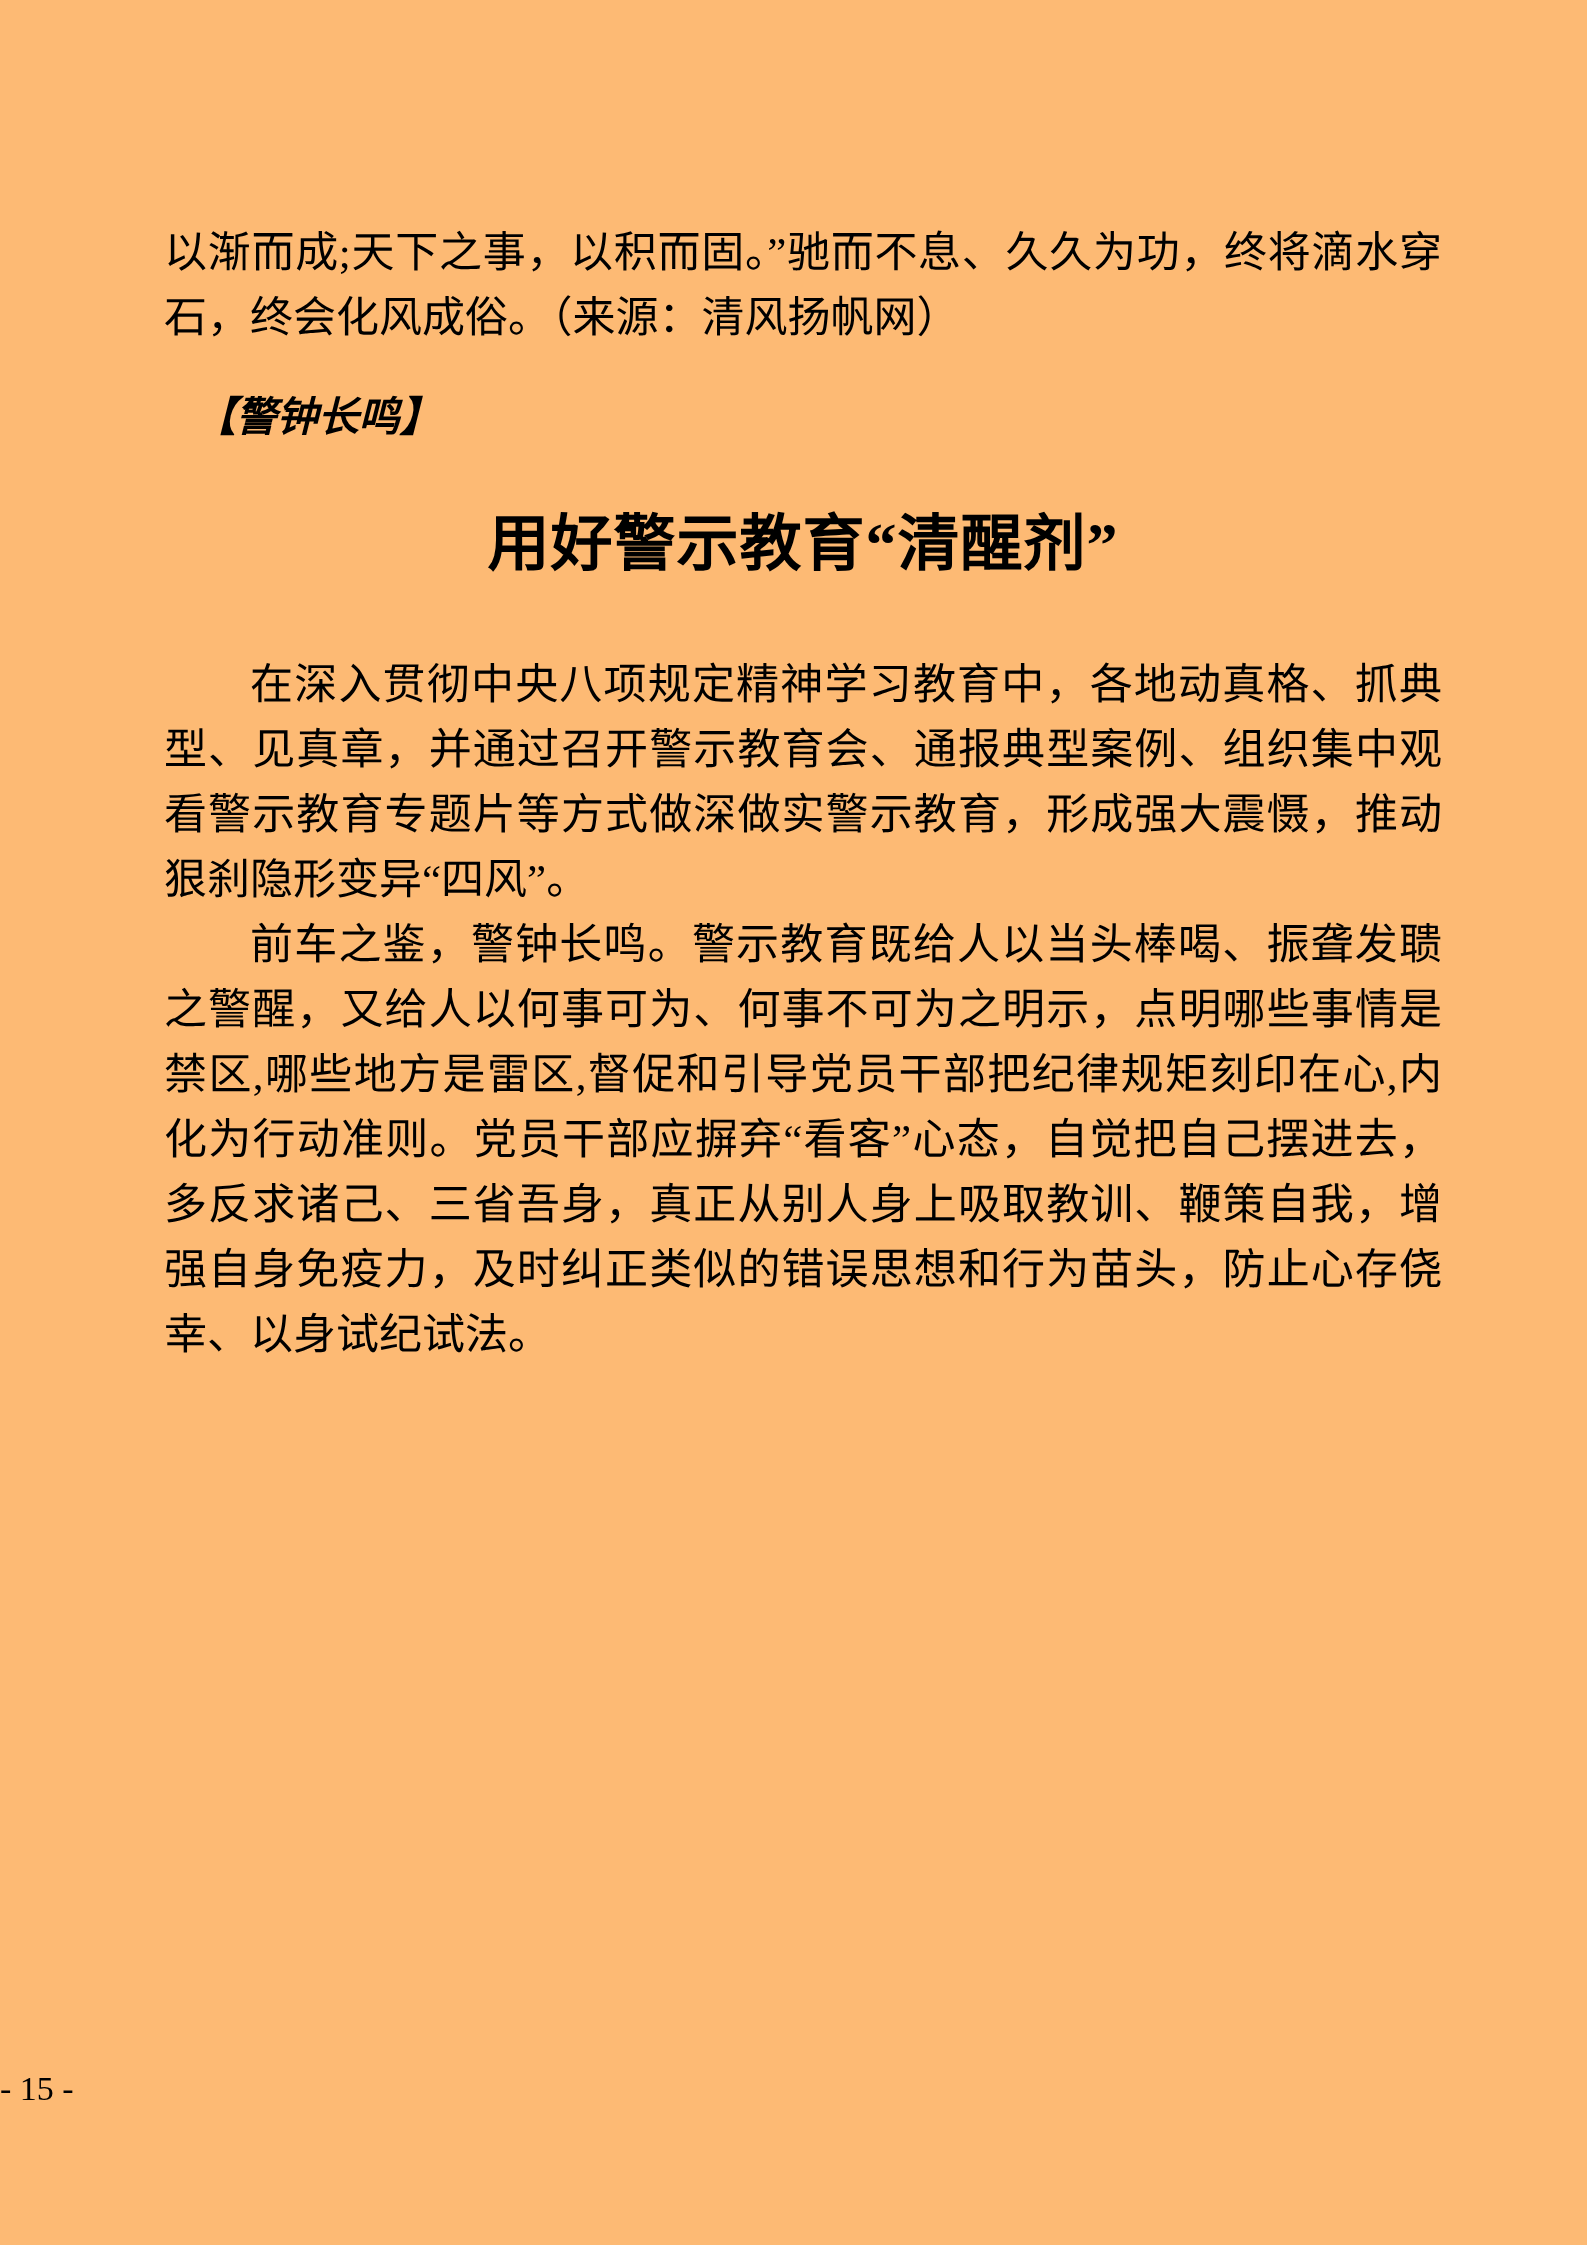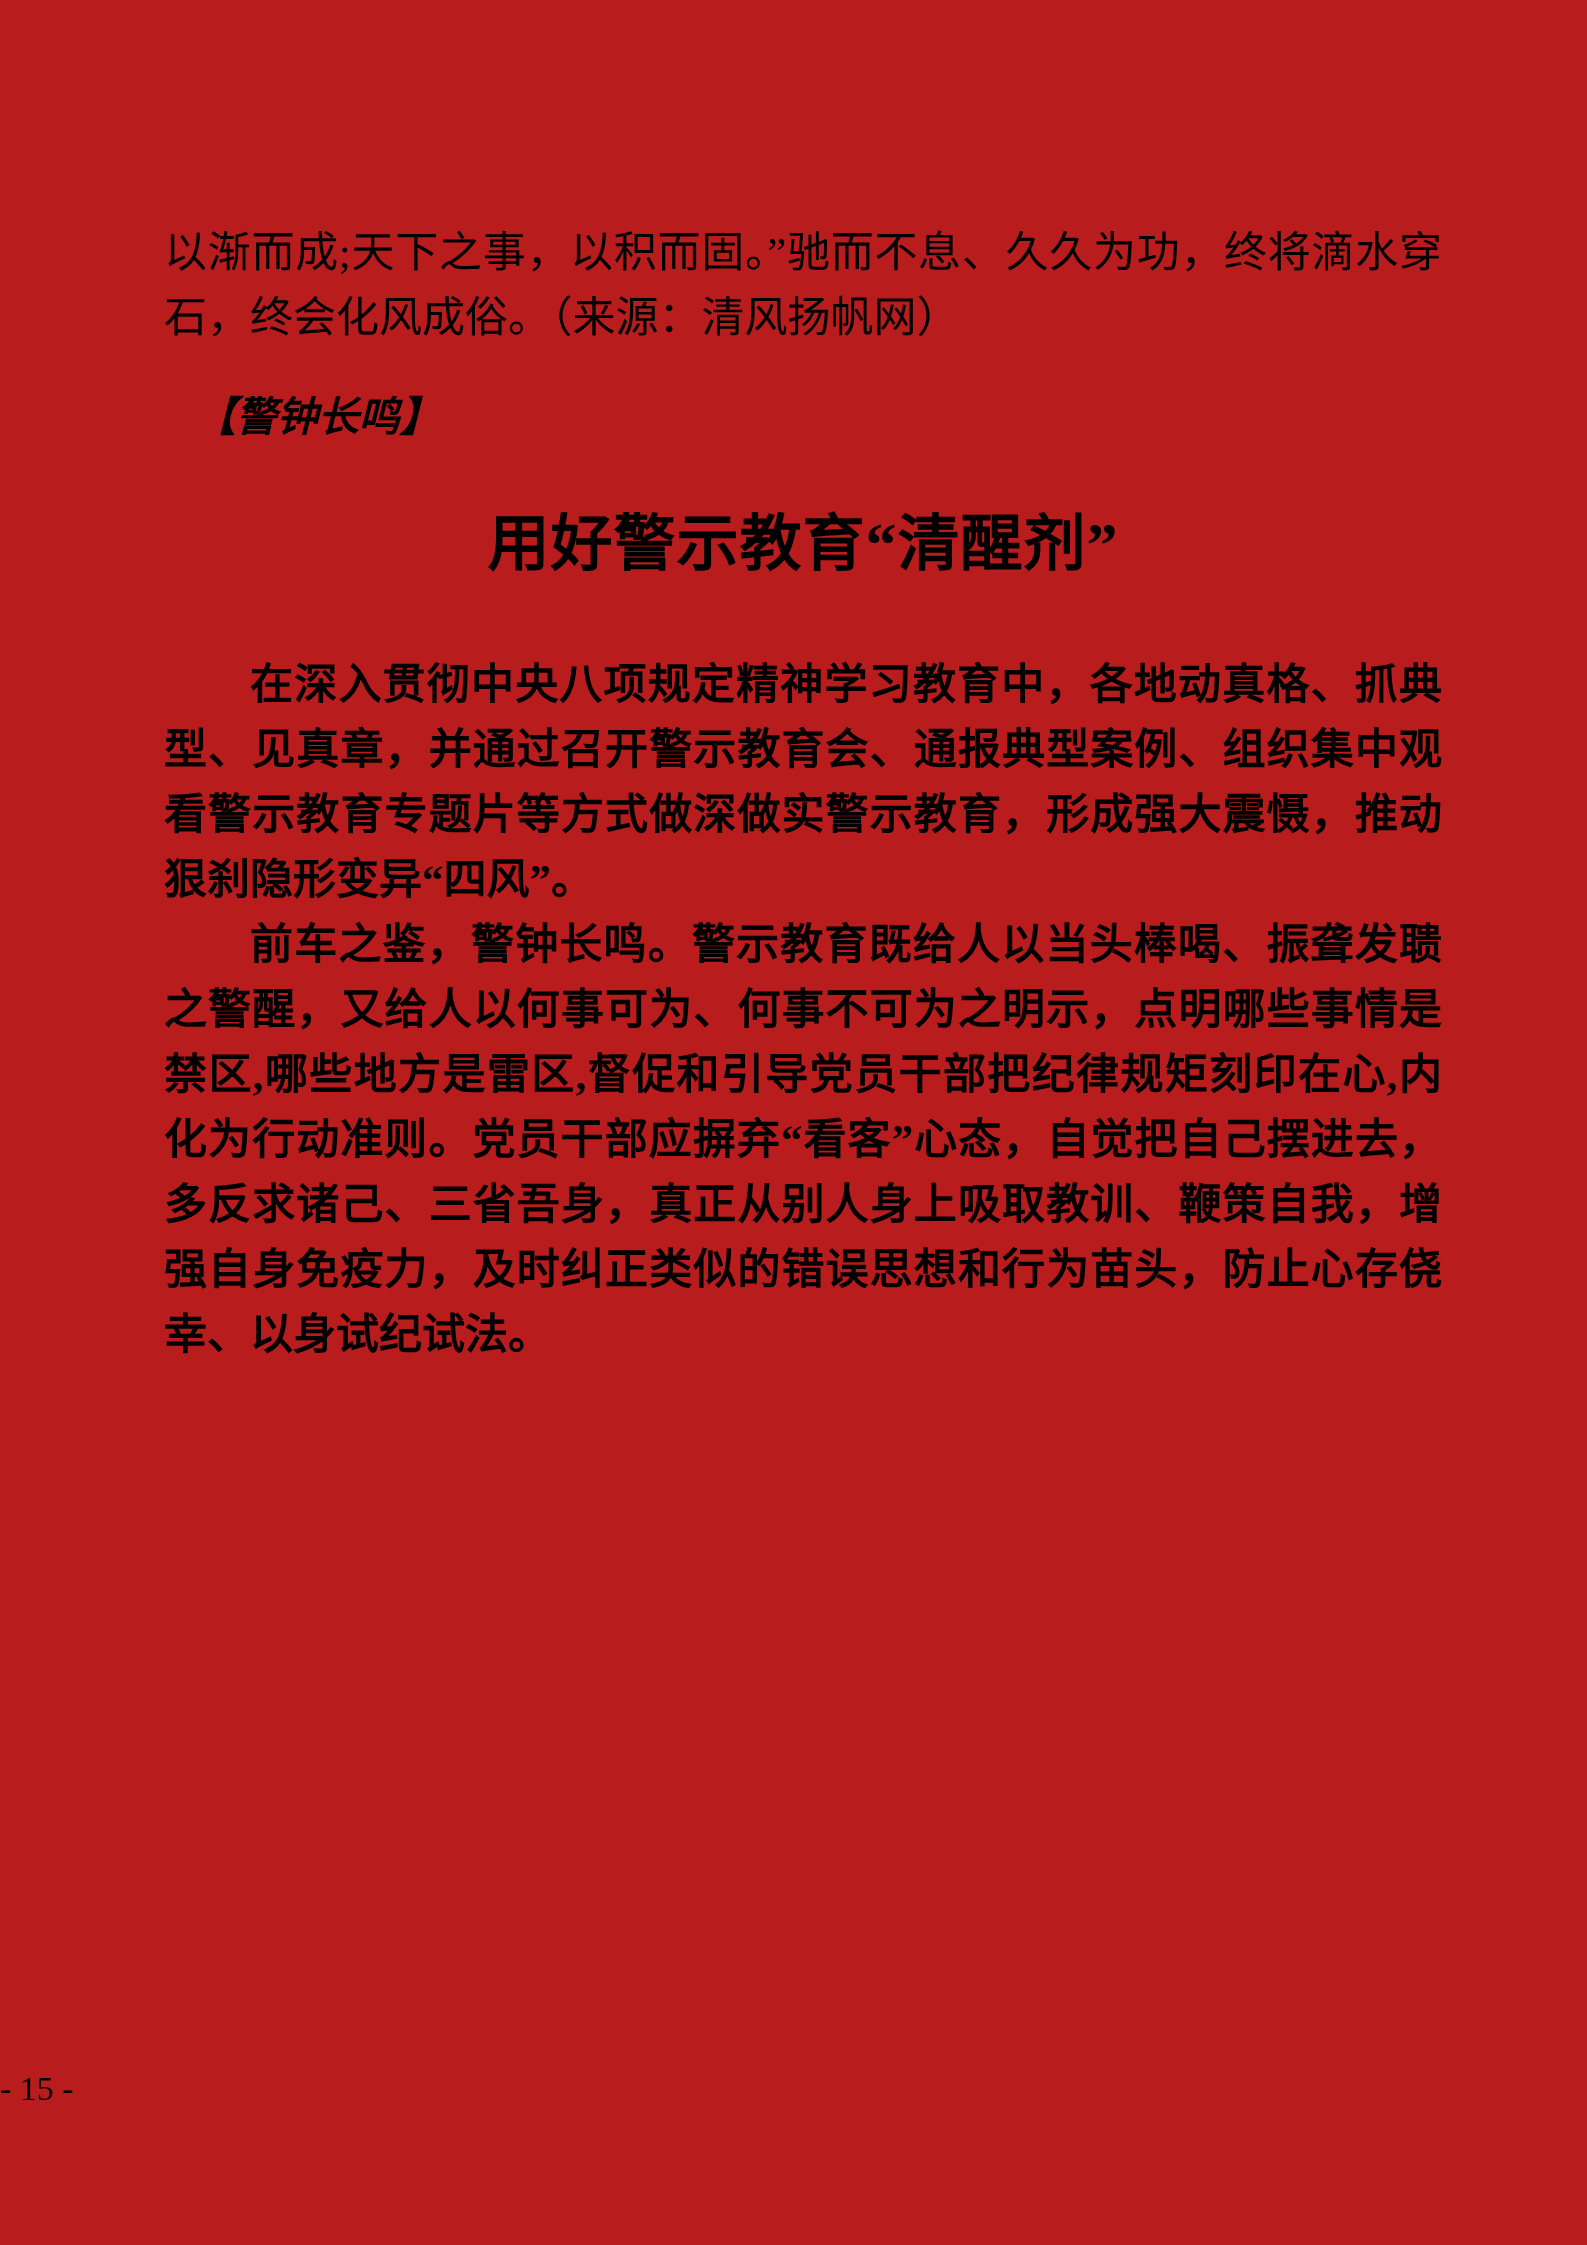--- a/index.html
+++ b/index.html
@@ -5,41 +5,40 @@
 <style>
   html, body {
     margin: 0;
     padding: 0;
     background: #ffffff;
   }
   .page {
     position: relative;
     width: 1587px;
     height: 2245px;
-    background: #b91c1c;
+    background: #fdba74;
     color: #000000;
     font-family: "Liberation Serif", "DejaVu Serif", serif;
     overflow: hidden;
   }
   .content {
     position: absolute;
     top: 220px;
     left: 164px;
     width: 1278px;
     font-size: 43px;
     line-height: 65px;
   }
   .body-text {
     margin: 0;
     text-align: justify;
     word-break: break-all;
   }
   .indent {
     text-indent: 2em;
-    font-weight: bold;
   }
   .section-header {
     margin: 35px 0 0 0;
     font-size: 41px;
     font-weight: bold;
     line-height: 65px;
     text-indent: 0.75em;
     font-style: italic;
   }
   .article-title {

